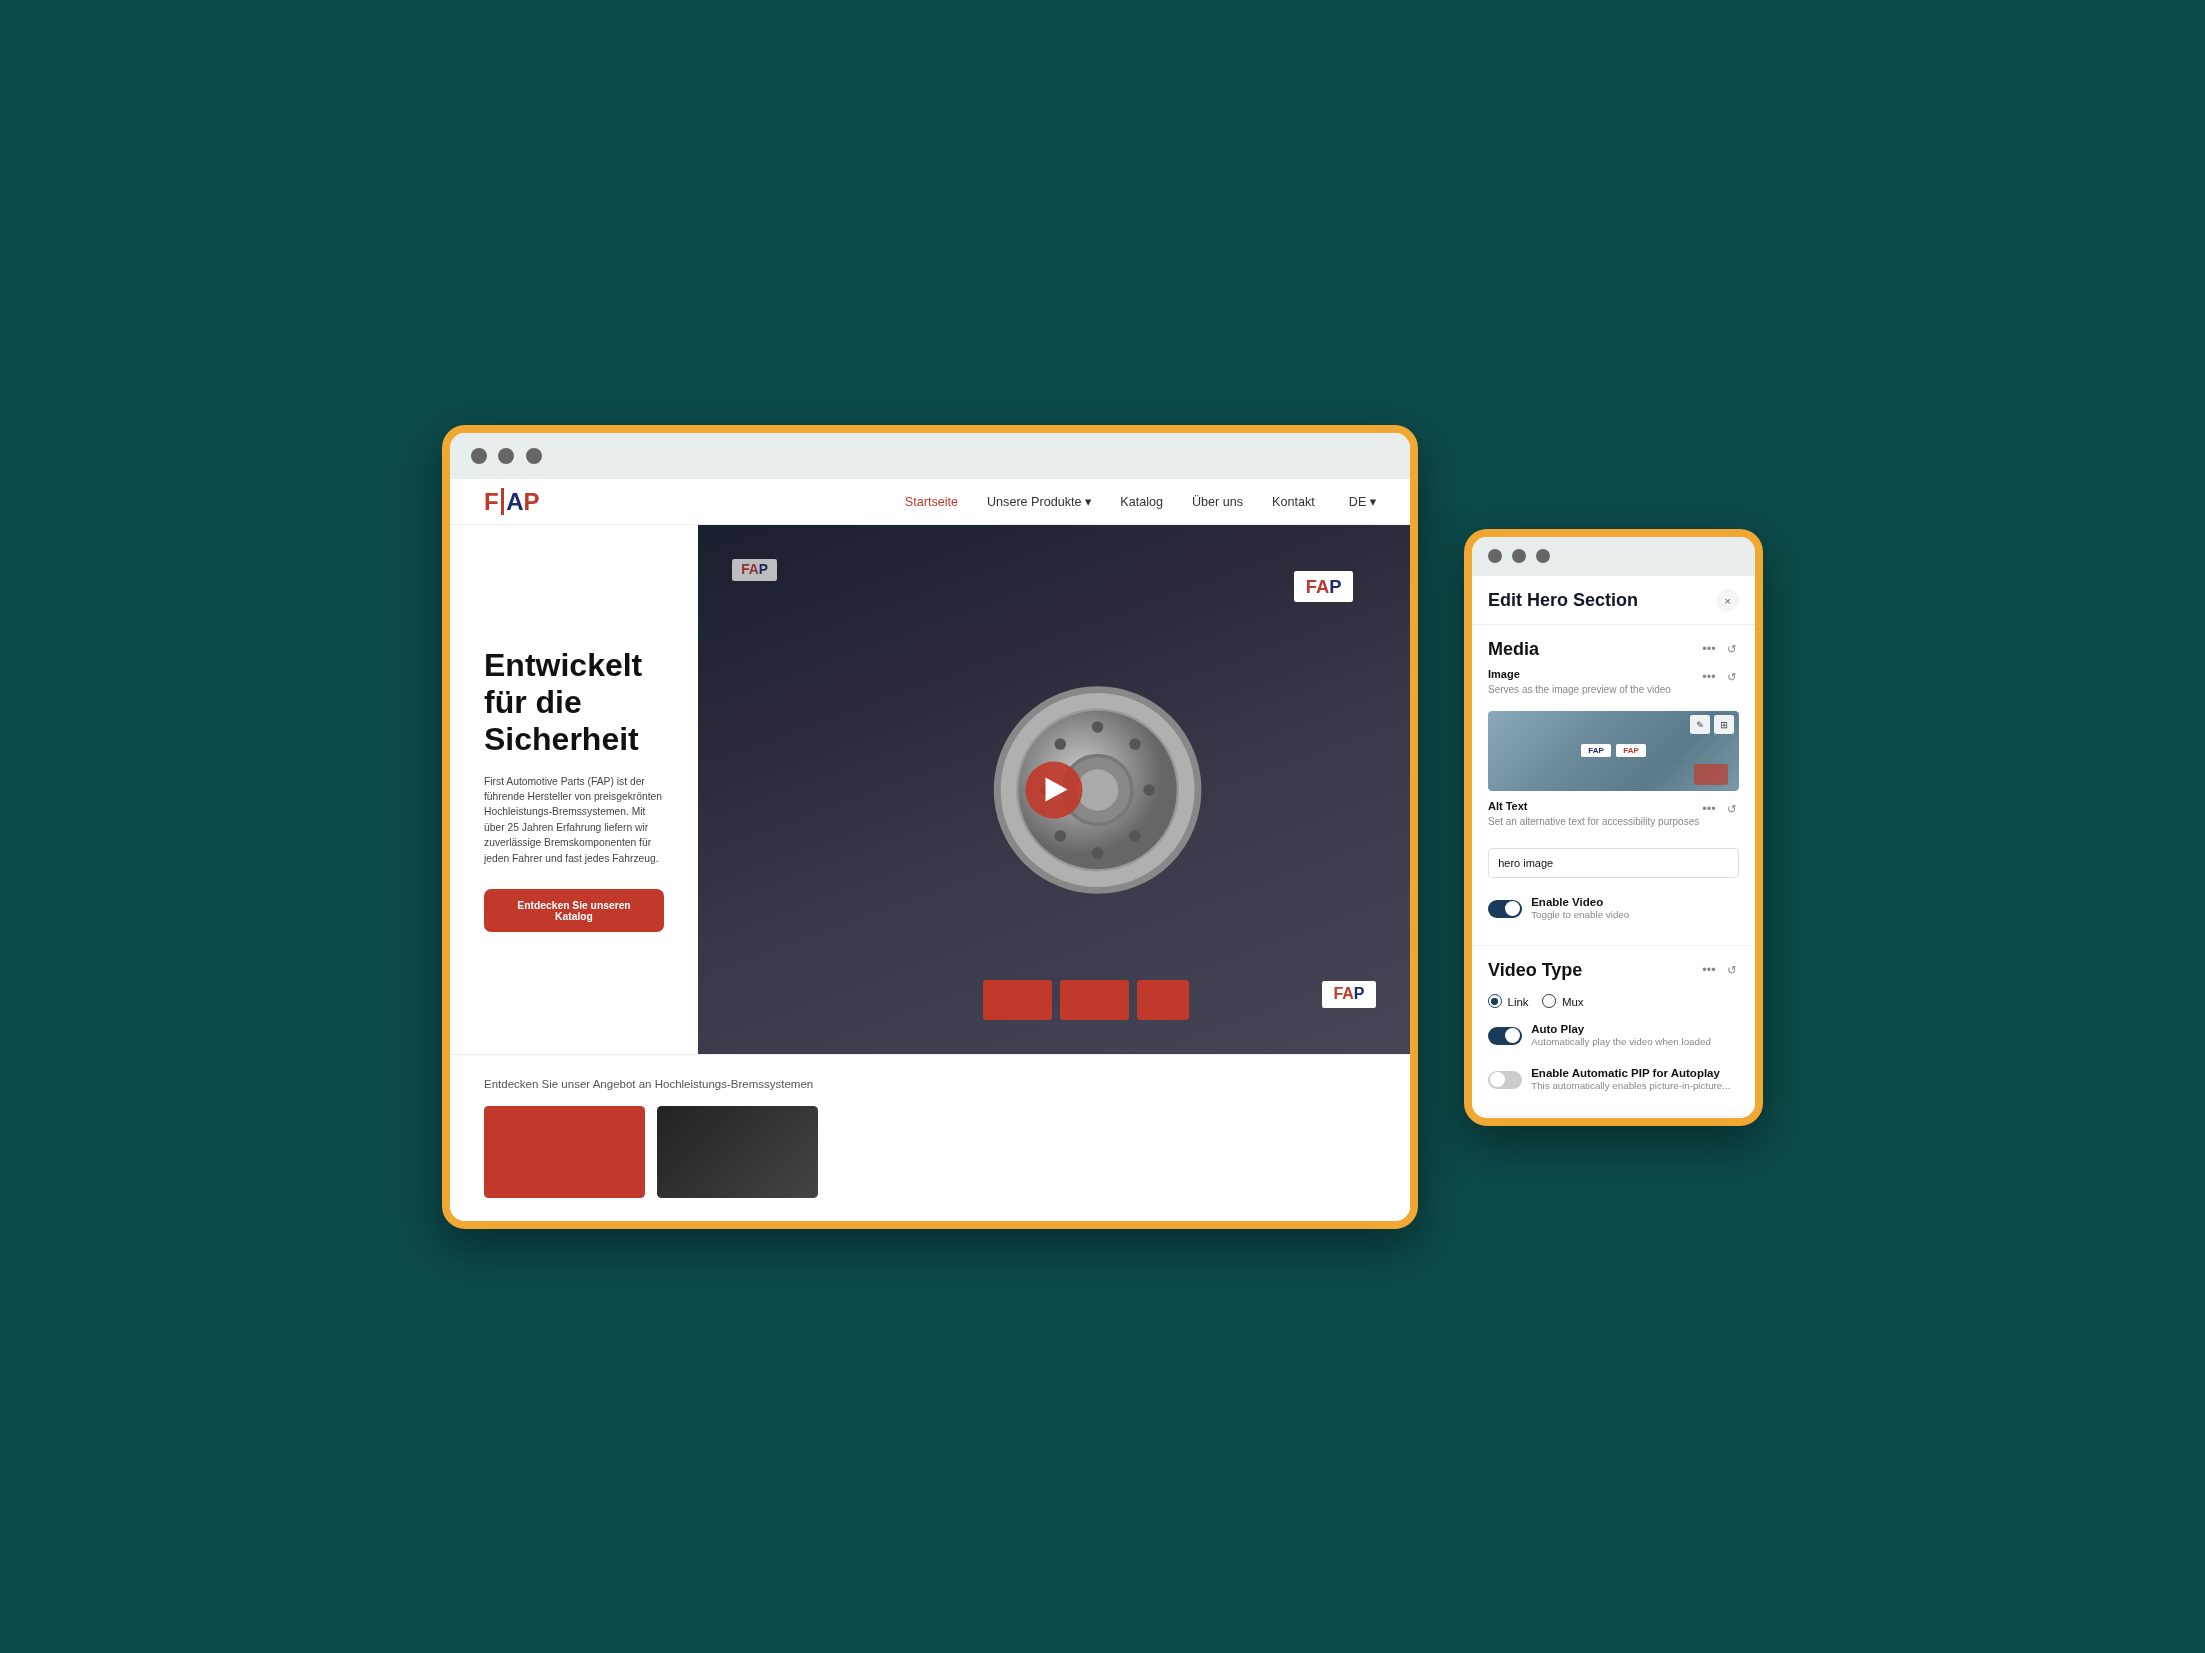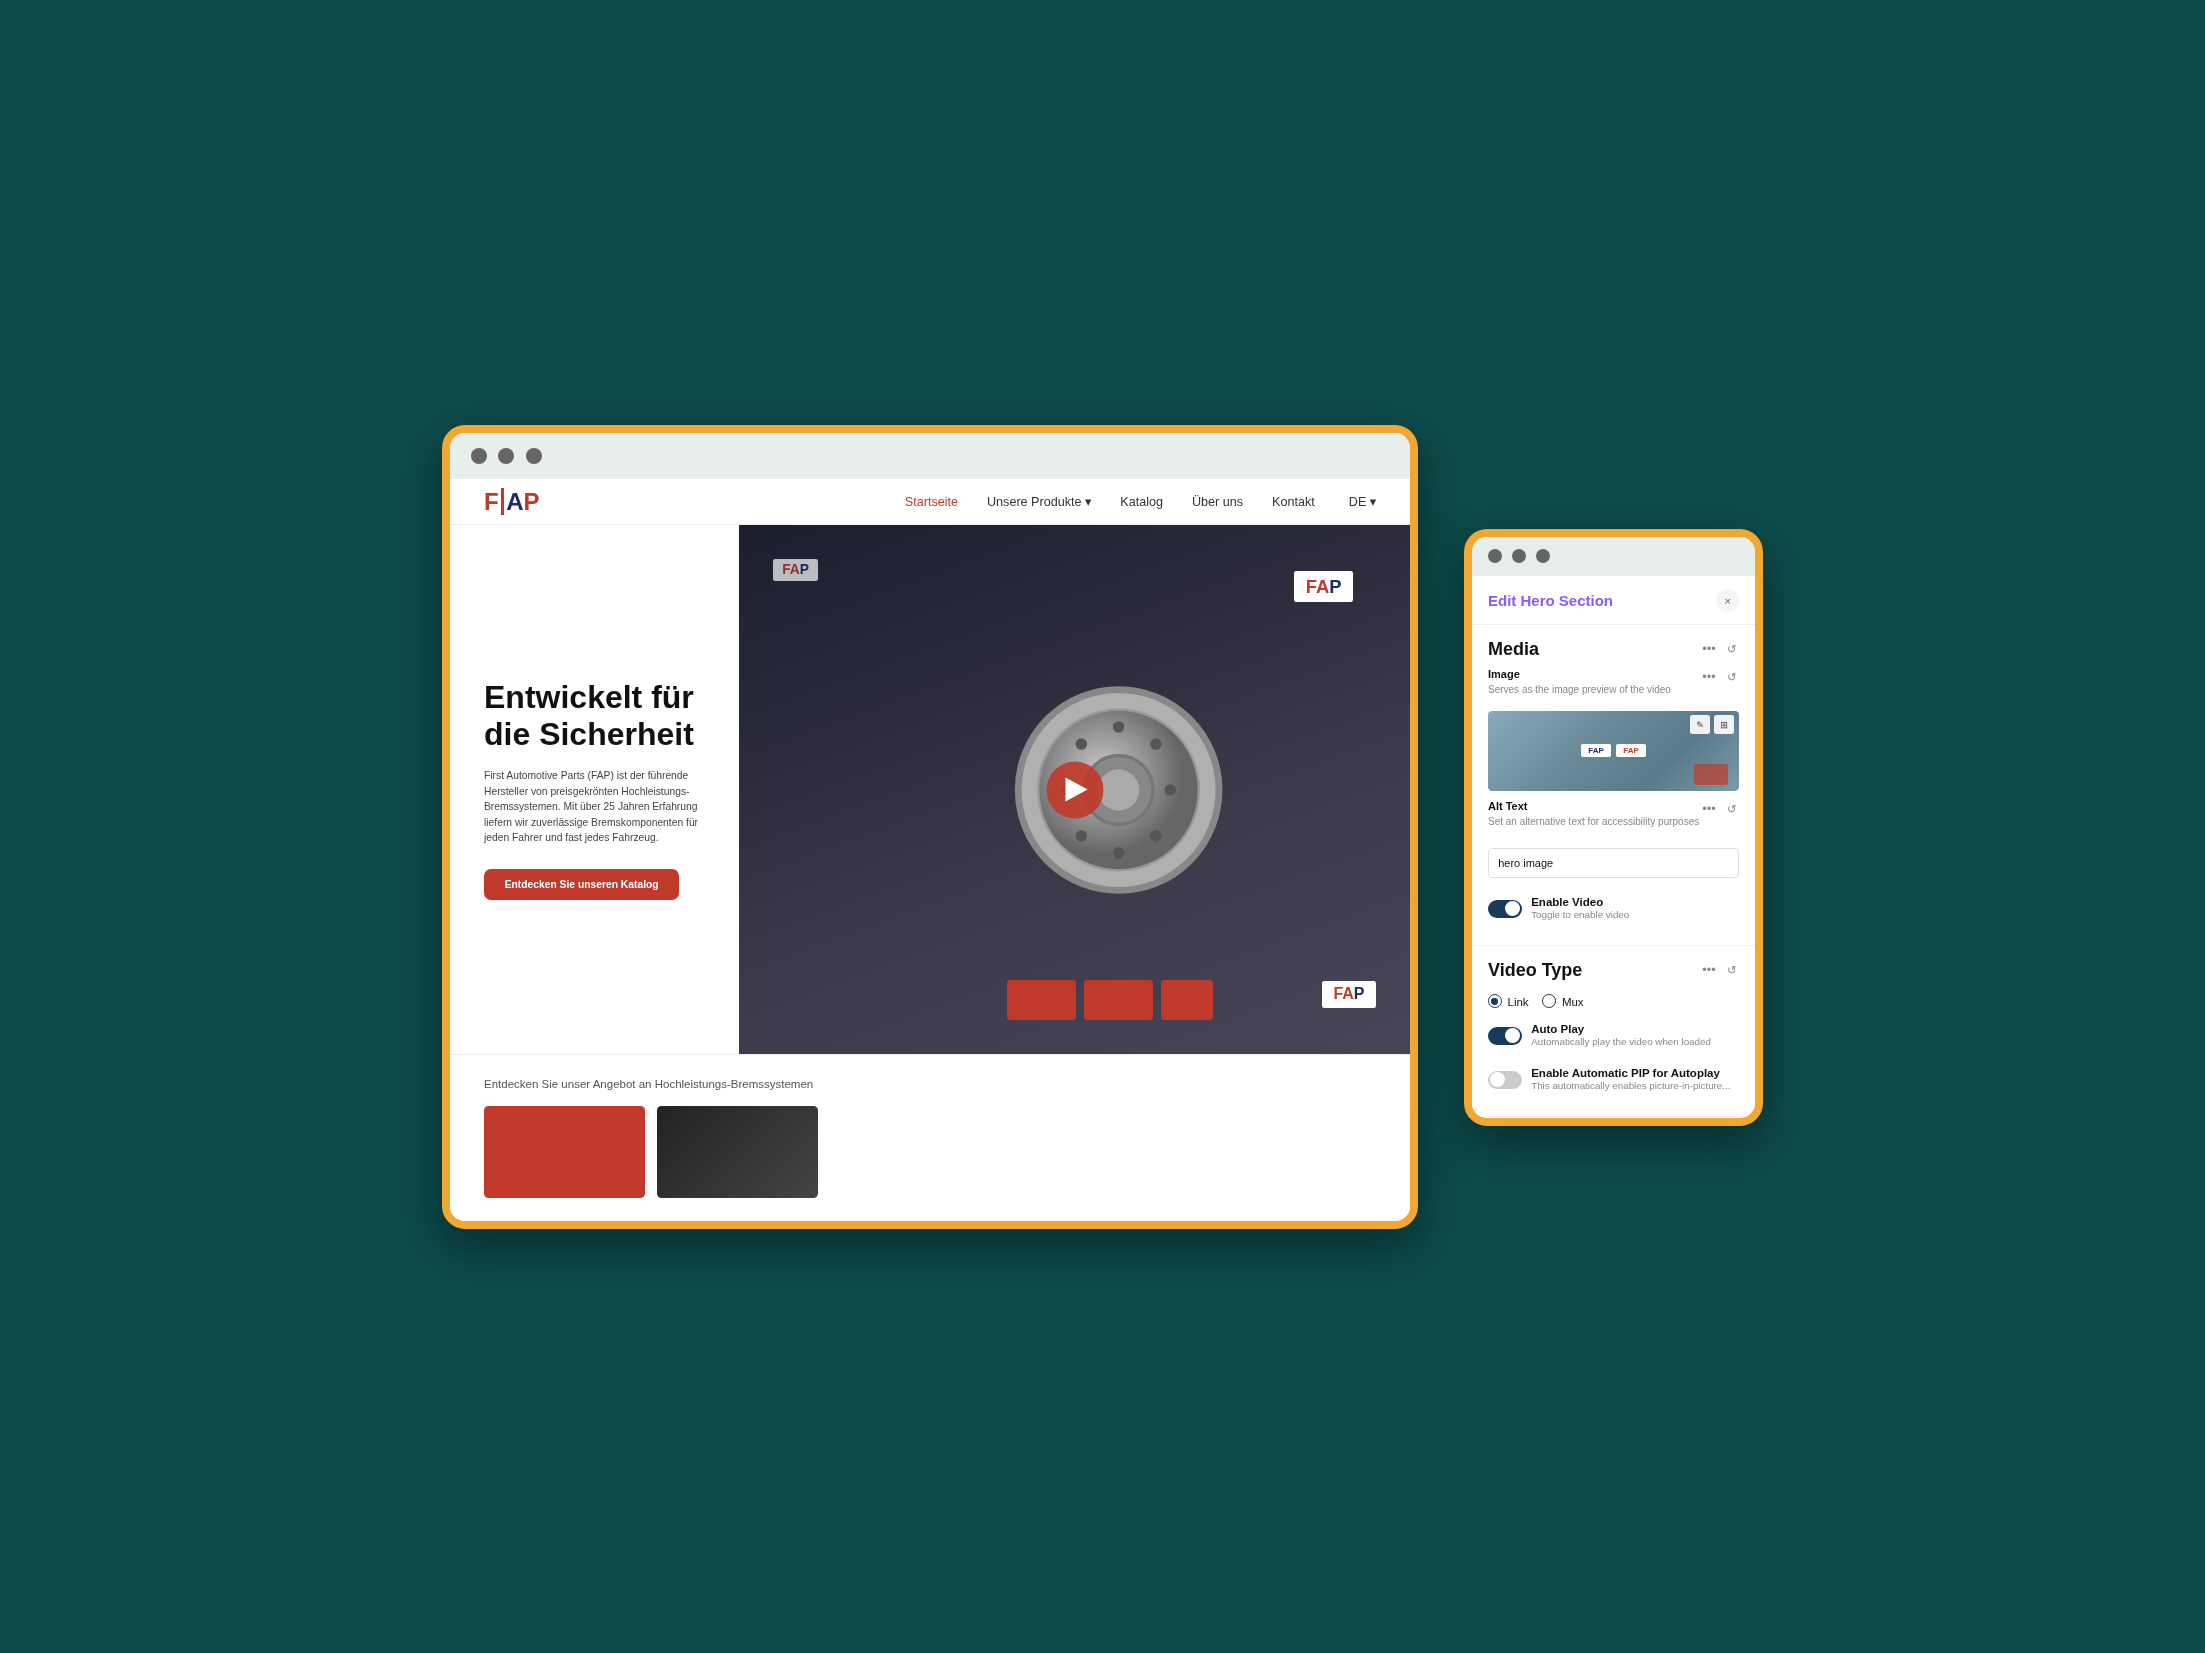--- a/index.html
+++ b/index.html
@@ -118,21 +118,21 @@
     
     .site-hero {
       display: flex;
       flex: 1;
       position: relative;
       overflow: hidden;
       min-height: 345px;
     }
 
     .hero-left {
-      width: 289px;
+      width: 248px;
       padding: 46px 34px;
       display: flex;
       flex-direction: column;
       justify-content: center;
       flex-shrink: 0;
     }
 
     .hero-title {
       font-size: 32px;
       font-weight: 800;
@@ -284,23 +284,23 @@
     .panel-header {
       display: flex;
       align-items: center;
       padding: 13.8px 16px 11.5px;
       border-bottom: 0.6px solid #eee;
       background: white;
       flex-shrink: 0;
     }
 
     .panel-header-title {
-      font-size: 15px;
+      font-size: 18px;
       font-weight: 700;
-      color: #8b5cf6;
+      color: #0f172a;
       flex: 1;
     }
 
     .panel-close-btn {
       width: 23px;
       height: 23px;
       border-radius: 50%;
       background: #f5f5f5;
       border: none;
       cursor: pointer;

